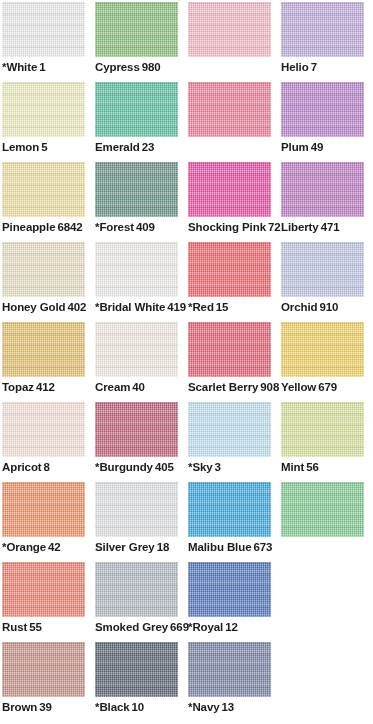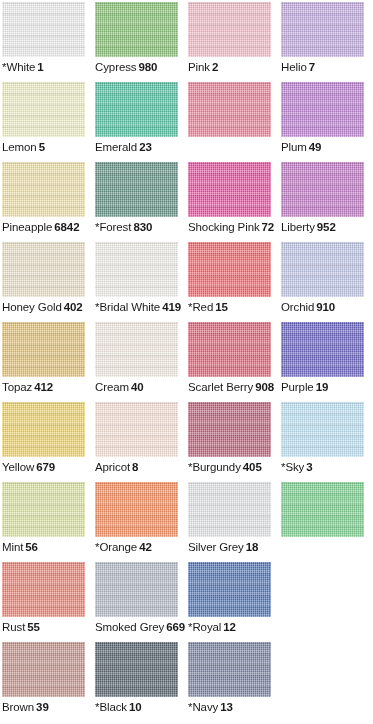--- a/index.html
+++ b/index.html
@@ -90,21 +90,21 @@
     left: 0;
     top: 58px;
     width: 93px;
     font-size: 11.5px;
     line-height: 15px;
     color: #1b1b1b;
     white-space: nowrap;
     letter-spacing: -0.1px;
   }
   .swatch-name {
-    font-weight: 400;
+    font-weight: 700;
   }
   .swatch-code {
     font-weight: 700;
     margin-left: 2px;
   }
 </style>
 </head>
 <body>
 
 <div id="swatch-chart">
@@ -112,21 +112,20 @@
       <div class="swatch-cell">
         <div class="swatch-chip" style="background-color: rgb(240, 240, 240);"></div>
         <div class="swatch-label"><span class="swatch-name">*White</span><span class="swatch-code">1</span></div>
       </div>
       <div class="swatch-cell">
         <div class="swatch-chip" style="background-color: rgb(141, 193, 125);"></div>
         <div class="swatch-label"><span class="swatch-name">Cypress</span><span class="swatch-code">980</span></div>
       </div>
       <div class="swatch-cell">
         <div class="swatch-chip" style="background-color: rgb(248, 188, 200);"></div>
-        <div class="swatch-label"><span class="swatch-name">Pink</span><span class="swatch-code">2</span></div>
       </div>
       <div class="swatch-cell">
         <div class="swatch-chip" style="background-color: rgb(195, 174, 221);"></div>
         <div class="swatch-label"><span class="swatch-name">Helio</span><span class="swatch-code">7</span></div>
       </div>
       <div class="swatch-cell">
         <div class="swatch-chip" style="background-color: rgb(242, 242, 196);"></div>
         <div class="swatch-label"><span class="swatch-name">Lemon</span><span class="swatch-code">5</span></div>
       </div>
       <div class="swatch-cell">
@@ -139,29 +138,29 @@
       <div class="swatch-cell">
         <div class="swatch-chip" style="background-color: rgb(187, 135, 207);"></div>
         <div class="swatch-label"><span class="swatch-name">Plum</span><span class="swatch-code">49</span></div>
       </div>
       <div class="swatch-cell">
         <div class="swatch-chip" style="background-color: rgb(242, 227, 166);"></div>
         <div class="swatch-label"><span class="swatch-name">Pineapple</span><span class="swatch-code">6842</span></div>
       </div>
       <div class="swatch-cell">
         <div class="swatch-chip" style="background-color: rgb(107, 148, 137);"></div>
-        <div class="swatch-label"><span class="swatch-name">*Forest</span><span class="swatch-code">830</span></div>
+        <div class="swatch-label"><span class="swatch-name">*Forest</span><span class="swatch-code">409</span></div>
       </div>
       <div class="swatch-cell">
         <div class="swatch-chip" style="background-color: rgb(238, 79, 164);"></div>
         <div class="swatch-label"><span class="swatch-name">Shocking Pink</span><span class="swatch-code">72</span></div>
       </div>
       <div class="swatch-cell">
         <div class="swatch-chip" style="background-color: rgb(192, 127, 196);"></div>
-        <div class="swatch-label"><span class="swatch-name">Liberty</span><span class="swatch-code">952</span></div>
+        <div class="swatch-label"><span class="swatch-name">Liberty</span><span class="swatch-code">471</span></div>
       </div>
       <div class="swatch-cell">
         <div class="swatch-chip" style="background-color: rgb(236, 226, 200);"></div>
         <div class="swatch-label"><span class="swatch-name">Honey Gold</span><span class="swatch-code">402</span></div>
       </div>
       <div class="swatch-cell">
         <div class="swatch-chip" style="background-color: rgb(243, 241, 236);"></div>
         <div class="swatch-label"><span class="swatch-name">*Bridal White</span><span class="swatch-code">419</span></div>
       </div>
       <div class="swatch-cell">
@@ -178,24 +177,20 @@
       </div>
       <div class="swatch-cell">
         <div class="swatch-chip" style="background-color: rgb(245, 239, 230);"></div>
         <div class="swatch-label"><span class="swatch-name">Cream</span><span class="swatch-code">40</span></div>
       </div>
       <div class="swatch-cell">
         <div class="swatch-chip" style="background-color: rgb(229, 99, 119);"></div>
         <div class="swatch-label"><span class="swatch-name">Scarlet Berry</span><span class="swatch-code">908</span></div>
       </div>
       <div class="swatch-cell">
-        <div class="swatch-chip" style="background-color: rgb(111, 105, 191);"></div>
-        <div class="swatch-label"><span class="swatch-name">Purple</span><span class="swatch-code">19</span></div>
-      </div>
-      <div class="swatch-cell">
         <div class="swatch-chip" style="background-color: rgb(244, 213, 100);"></div>
         <div class="swatch-label"><span class="swatch-name">Yellow</span><span class="swatch-code">679</span></div>
       </div>
       <div class="swatch-cell">
         <div class="swatch-chip" style="background-color: rgb(248, 230, 220);"></div>
         <div class="swatch-label"><span class="swatch-name">Apricot</span><span class="swatch-code">8</span></div>
       </div>
       <div class="swatch-cell">
         <div class="swatch-chip" style="background-color: rgb(194, 99, 124);"></div>
         <div class="swatch-label"><span class="swatch-name">*Burgundy</span><span class="swatch-code">405</span></div>
@@ -210,20 +205,24 @@
       </div>
       <div class="swatch-cell">
         <div class="swatch-chip" style="background-color: rgb(245, 148, 104);"></div>
         <div class="swatch-label"><span class="swatch-name">*Orange</span><span class="swatch-code">42</span></div>
       </div>
       <div class="swatch-cell">
         <div class="swatch-chip" style="background-color: rgb(228, 230, 233);"></div>
         <div class="swatch-label"><span class="swatch-name">Silver Grey</span><span class="swatch-code">18</span></div>
       </div>
       <div class="swatch-cell">
+        <div class="swatch-chip" style="background-color: rgb(59, 168, 221);"></div>
+        <div class="swatch-label"><span class="swatch-name">Malibu Blue</span><span class="swatch-code">673</span></div>
+      </div>
+      <div class="swatch-cell">
         <div class="swatch-chip" style="background-color: rgb(132, 207, 148);"></div>
       </div>
       <div class="swatch-cell">
         <div class="swatch-chip" style="background-color: rgb(239, 131, 114);"></div>
         <div class="swatch-label"><span class="swatch-name">Rust</span><span class="swatch-code">55</span></div>
       </div>
       <div class="swatch-cell">
         <div class="swatch-chip" style="background-color: rgb(183, 188, 199);"></div>
         <div class="swatch-label"><span class="swatch-name">Smoked Grey</span><span class="swatch-code">669</span></div>
       </div>

